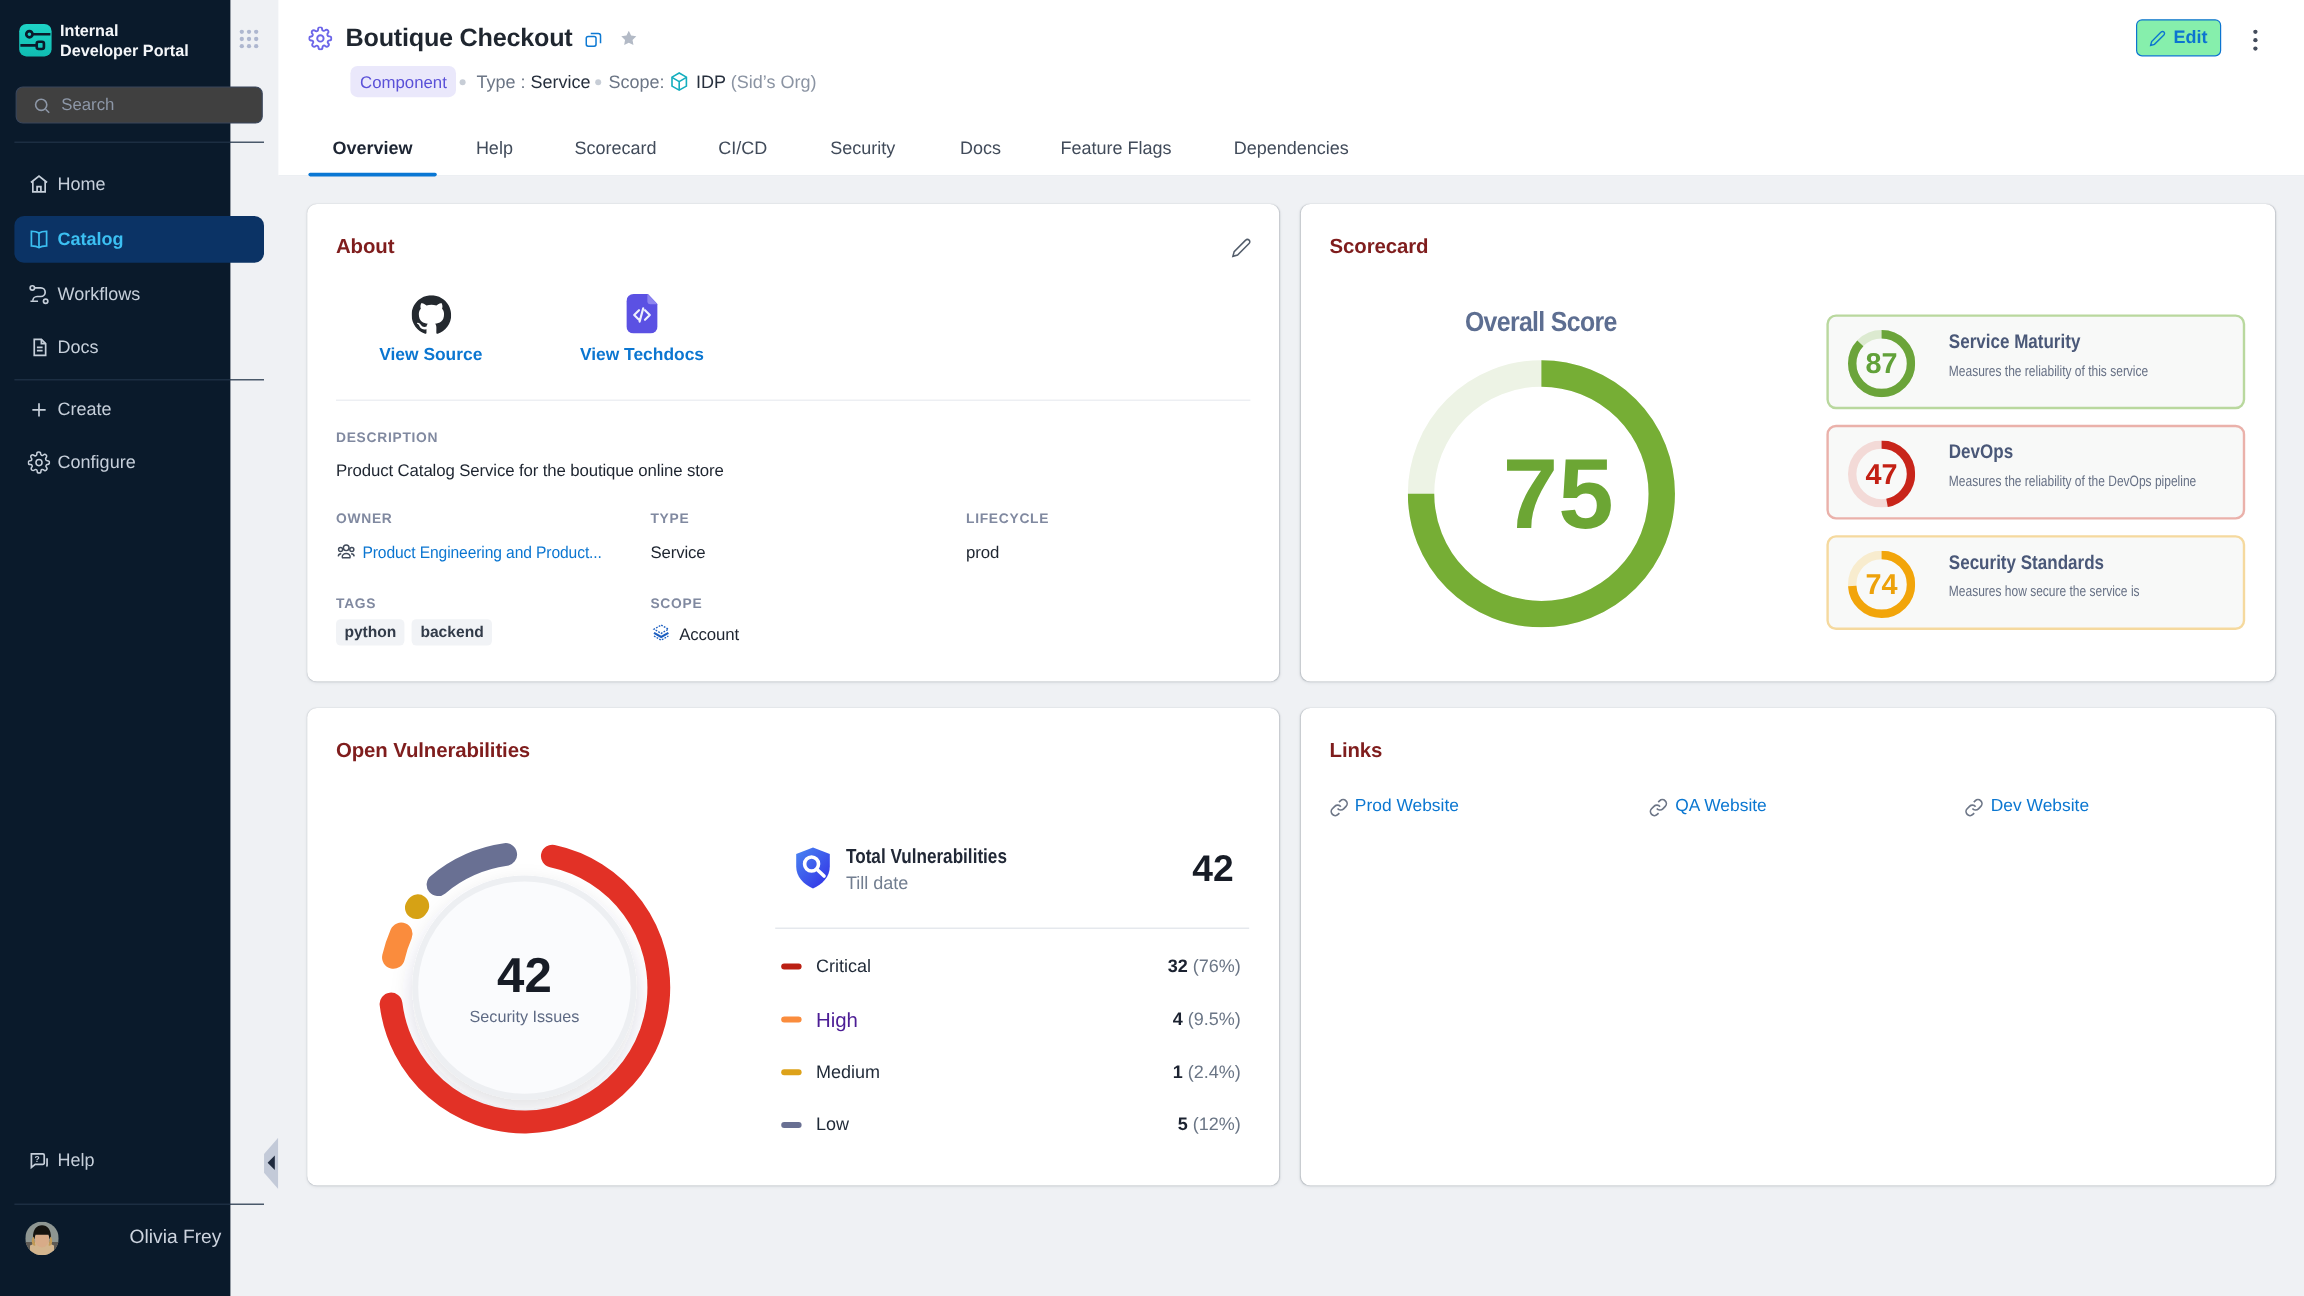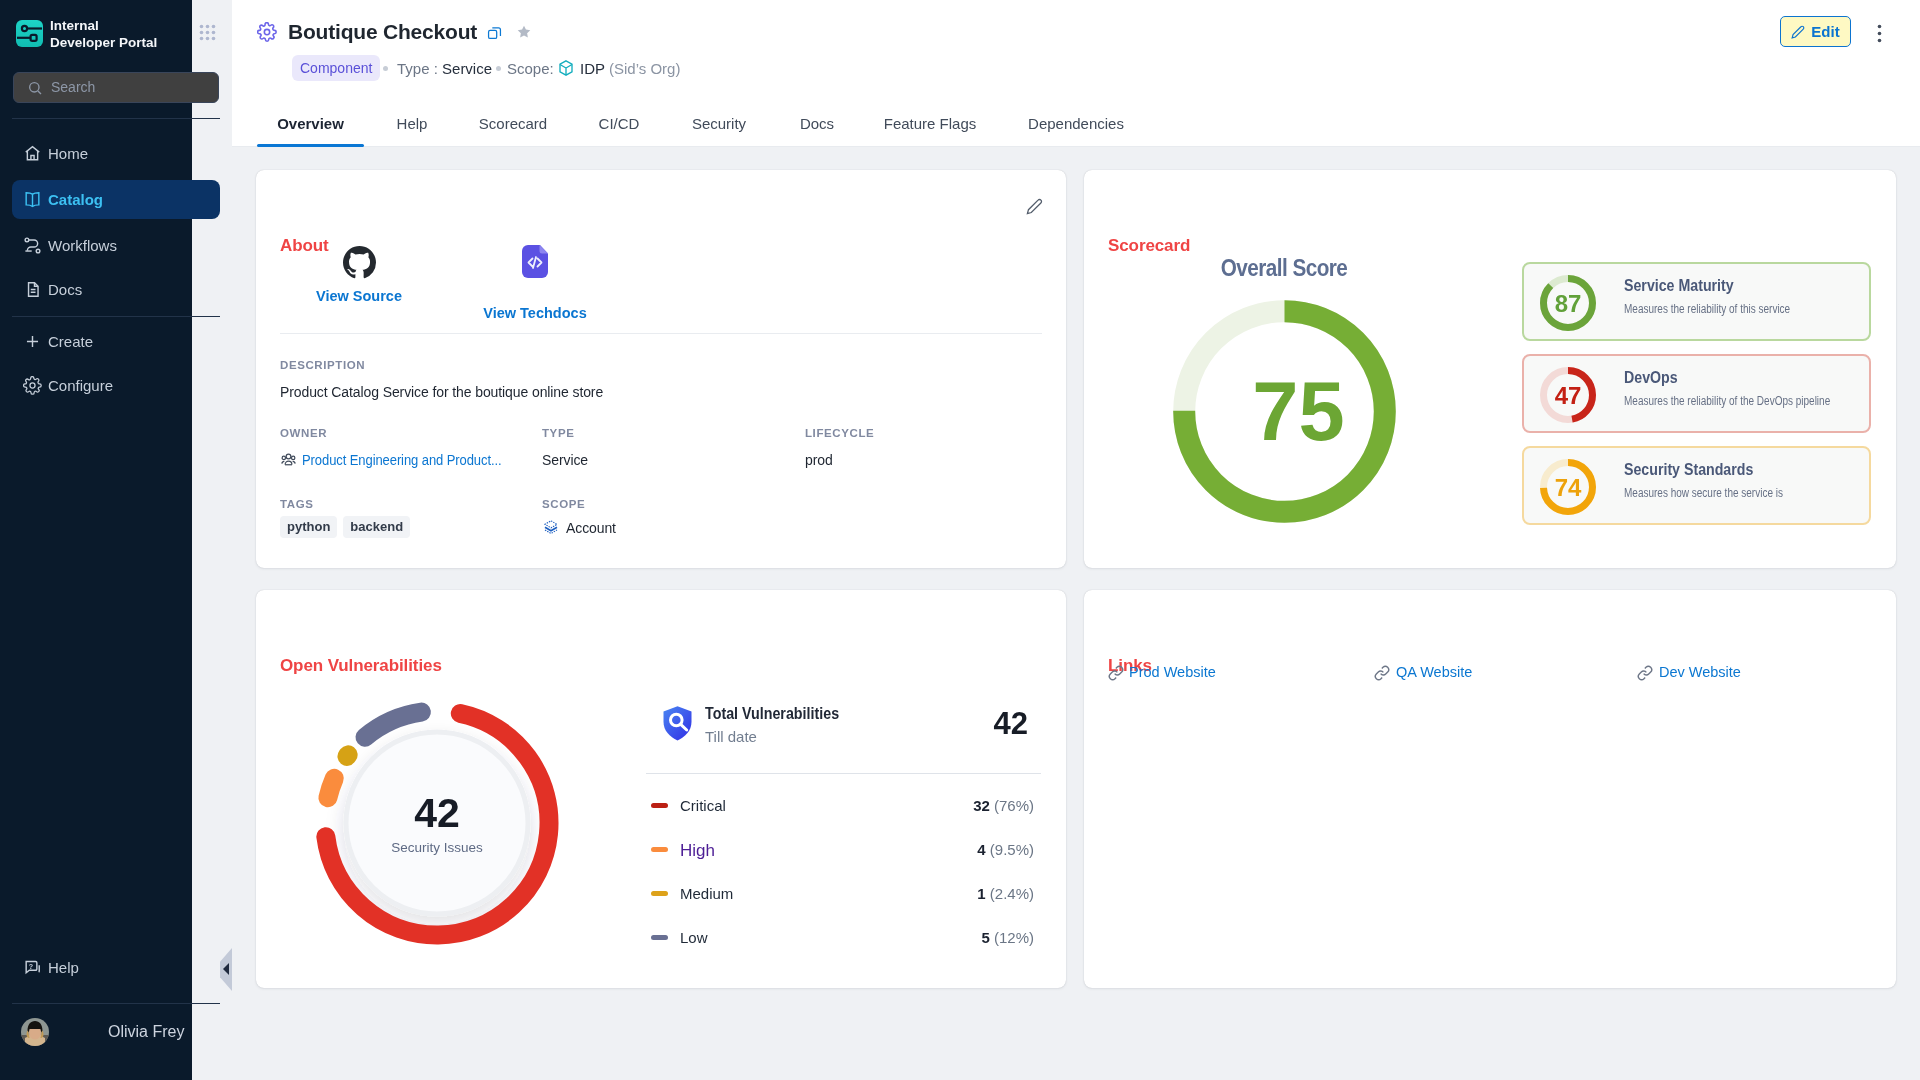--- a/index.html
+++ b/index.html
@@ -16,29 +16,29 @@
 .sdiv{position:absolute;left:12px;width:208px;height:1px;background:#223349;}
 .nav{position:absolute;left:12px;width:208px;height:39px;border-radius:8px;display:flex;align-items:center;color:#c6cfda;font-size:15px;}
 .nav svg{margin-left:11px;margin-right:6px;flex:none;}
 .nav.active{background:#0b3365;color:#3cc0f2;font-weight:700;}
 
 #header{position:absolute;left:232px;top:0;width:1688px;height:147px;background:#fff;border-bottom:1px solid #e8ebef;}
 #title{position:absolute;left:56px;top:20px;font-size:21px;font-weight:700;color:#1f262f;letter-spacing:-0.2px;}
 #chip{position:absolute;left:60px;top:55px;height:26px;padding:0 8px;background:#eae8fb;border-radius:6px;color:#5a50d8;font-size:14px;line-height:26px;font-weight:500;}
 .meta{position:absolute;top:60px;font-size:15px;color:#6c7686;}
 .dotsep{position:absolute;top:66px;width:5px;height:5px;border-radius:50%;background:#c7cdd6;}
-#editbtn{position:absolute;right:69px;top:16px;width:71px;height:31px;border:1.5px solid #0c74d0;border-radius:5px;color:#0c74d0;font-size:15px;font-weight:700;display:flex;align-items:center;justify-content:center;gap:6px;background:#fef9c3;}
+#editbtn{position:absolute;right:69px;top:16px;width:71px;height:31px;border:1.5px solid #0c74d0;border-radius:5px;color:#0c74d0;font-size:15px;font-weight:700;display:flex;align-items:center;justify-content:center;gap:6px;background:#86efac;}
 #kebab{position:absolute;right:38px;top:24px;}
 
 .tab{position:absolute;top:100px;height:46px;font-size:15px;color:#414b5a;display:flex;align-items:center;justify-content:center;}
 .tab.active{color:#1d2533;font-weight:700;}
 #tabline{position:absolute;left:25px;top:144px;width:107px;height:3px;background:#0a77d4;border-radius:2px;}
 
 .card{position:absolute;background:#fff;border-radius:8px;box-shadow:0 0 1px rgba(20,30,46,.22), 0 1px 3px rgba(25,35,50,.08);}
-.cardh{position:absolute;left:24px;top:26px;font-size:17px;font-weight:700;color:#ef4444;letter-spacing:-0.1px;margin-top:40px;}
+.cardh{position:absolute;left:24px;top:26px;font-size:17px;font-weight:700;color:#7f1d1d;letter-spacing:-0.1px;}
 .lbl{position:absolute;font-size:11.5px;font-weight:700;color:#8089a0;letter-spacing:0.6px;}
 .val{position:absolute;font-size:14px;color:#1e2530;letter-spacing:-0.1px;}
 .bluelink{color:#0b76d1;font-weight:700;}
 .tagchip{position:absolute;height:22px;background:#f1f3f6;border-radius:4px;font-size:13px;font-weight:700;color:#323b49;line-height:22px;padding:0 7px;}
 
 .mini{position:absolute;left:438px;width:349px;height:79px;border-radius:8px;background:#f8f9f8;}
 .mini .t{position:absolute;left:100px;top:12px;font-size:16.5px;font-weight:700;color:#4a5878;transform:scaleX(.86);transform-origin:left;white-space:nowrap;}
 .mini .s{position:absolute;left:100px;top:38px;font-size:12.5px;color:#667085;transform:scaleX(.8);transform-origin:left;white-space:nowrap;}
 .mini .num{position:absolute;left:16px;top:28px;width:56px;text-align:center;line-height:24px;font-size:24px;font-weight:700;}
 </style>
@@ -207,21 +207,21 @@
     </svg>
   <div class="abs bluelink" style="left:24px;top:118px;width:158px;text-align:center;font-size:14.5px;">View Source</div>
 
   <g>
   <svg class="abs" style="left:266px;top:75px" width="26" height="33" viewBox="0 0 26 33">
     <path d="M6 0h12l8 8.5V27a6 6 0 0 1-6 6H6a6 6 0 0 1-6-6V6a6 6 0 0 1 6-6z" fill="#5b51e3"></path>
     <path d="M17.5 0 26 8.5h-6a2.5 2.5 0 0 1-2.5-2.5z" fill="#8d85f0"></path>
     <path d="M10.5 13.5 6.5 17.5l4 4M15.5 13.5l4 4-4 4M14 12l-3 11" stroke="#eef0fd" stroke-width="1.8" fill="none" stroke-linecap="round" stroke-linejoin="round"></path>
   </svg>
   </g>
-  <div class="abs bluelink" style="left:200px;top:135px;width:158px;text-align:center;font-size:14.5px;">View Techdocs</div>
+  <div class="abs bluelink" style="left:200px;top:118px;width:158px;text-align:center;font-size:14.5px;">View Techdocs</div>
 
   <div class="abs" style="left:24px;top:163px;width:762px;height:1px;background:#e9ecf0;"></div>
 
   <div class="lbl" style="left:24px;top:189px;">DESCRIPTION</div>
   <div class="val" style="left:24px;top:214px;">Product Catalog Service for the boutique online store</div>
 
   <div class="lbl" style="left:24px;top:257px;">OWNER</div>
   <svg class="abs" style="left:25px;top:282px" width="15" height="15" viewBox="0 0 16 16" fill="none" stroke="#414b5b" stroke-width="1.3">
       <circle cx="8" cy="4.8" r="2.5"></circle>
       <circle cx="3" cy="6.3" r="1.8"></circle>

